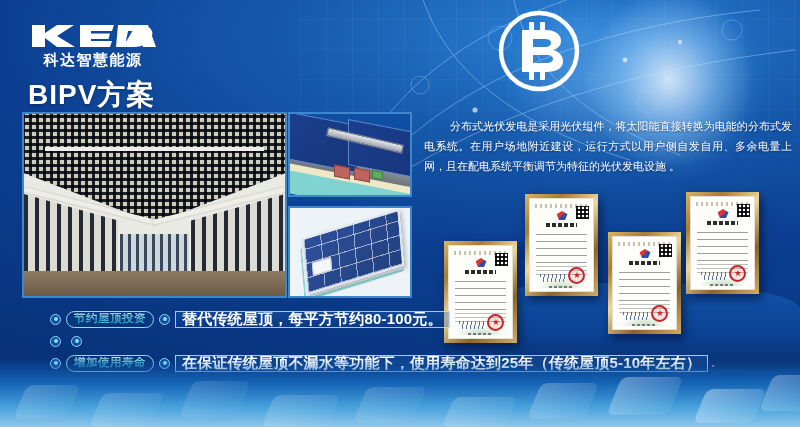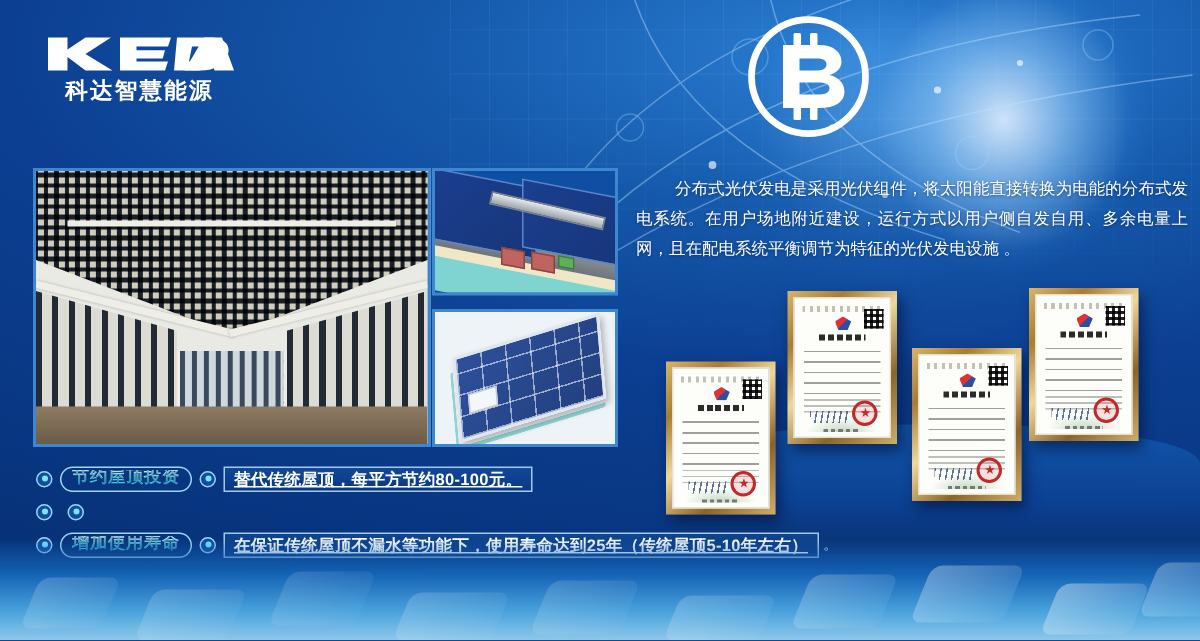--- a/index.html
+++ b/index.html
@@ -249,21 +249,21 @@
   .cert .c-laurel{
     position:absolute;left:5%;right:5%;bottom:3%;height:16%;
     background:radial-gradient(60% 100% at 50% 100%, rgba(120,175,120,.45) 0%, rgba(120,175,120,0) 70%);
   }
   .cert .c-foot{
     position:absolute;left:30%;right:30%;bottom:3px;height:2px;
     background:repeating-linear-gradient(90deg,#777 0 3px,transparent 3px 5px);
   }
 
   
-  .bullets{position:absolute;left:24px;top:308px;width:420px;}
+  .bullets{position:absolute;left:50px;top:308px;width:420px;}
   .brow{display:flex;align-items:center;height:22px;margin-bottom:0px;}
   .ring{
     width:11px;height:11px;border-radius:50%;flex:0 0 auto;
     border:1.5px solid #9fd6f2;background:#0f4fa0;position:relative;margin-right:5px;
   }
   .ring::after{
     content:"";position:absolute;left:50%;top:50%;width:4px;height:4px;
     margin:-2px 0 0 -2px;border-radius:50%;background:#7fe3ff;
   }
   .pill{
@@ -282,23 +282,22 @@
     border:1.5px solid #9fd6f2;background:#0f4fa0;position:relative;margin:0 5px;
   }
   .ring2::after{
     content:"";position:absolute;left:50%;top:50%;width:4px;height:4px;
     margin:-2px 0 0 -2px;border-radius:50%;background:#7fe3ff;
   }
   .desc{
     height:17px;display:flex;align-items:center;padding:0 6px;
     border:1.2px solid rgba(190,225,250,.85);
     background:linear-gradient(180deg,rgba(30,100,180,.35),rgba(12,60,140,.25));
-    color:#ffffff;font-size:11px;font-weight:bold;white-space:nowrap;
+    color:#ffffff;font-size:15px;font-weight:bold;white-space:nowrap;
     letter-spacing:.2px;
-    text-decoration:underline;
   }
   .tail{color:#eaf4ff;font-size:10px;margin-left:3px;}
 </style>
 </head>
 <body>
 
 <div class="stage">
 
   <div class="bg-base"></div>
   <div class="bg-tech"></div>
@@ -334,20 +333,21 @@
       <g fill="#ffffff">
         <path d="M4,3 L17,3 L17,11 L29,3 L46,3 L29,14 L47,25 L29,25 L17,16 L17,25 L4,25 Z"></path>
         <path d="M52,3 L86,3 L84,9 L63,9 L63,11.5 L82,11.5 L80.5,17 L63,17 L63,19 L84,19 L82,25 L52,25 Z"></path>
         <path d="M90,3 L112,3 C121,3 126,8 124,14 C122,21 115,25 106,25 L88,25 Z M100,9 L98,19 L106,19 C110,19 113,17 114,14 C115,11 113,9 109,9 Z"></path>
         <path d="M127,25 L140,3 L152,3 L160,25 L147,25 L146,21 L139,21 L137,25 Z" transform="translate(-32,0)"></path>
       </g>
     </svg>
     <div class="cn">科达智慧能源</div>
   </div>
 
+  <div class="page-title">BIPV方案</div>
 
   <svg class="btc" width="86" height="86" viewBox="0 0 86 86">
     <circle cx="43" cy="43" r="38" fill="none" stroke="#ffffff" stroke-width="4.5"></circle>
     <g fill="#ffffff">
       <rect x="33" y="14" width="5" height="11" rx="1"></rect>
       <rect x="44" y="14" width="5" height="11" rx="1"></rect>
       <rect x="33" y="61" width="5" height="11" rx="1"></rect>
       <rect x="44" y="61" width="5" height="11" rx="1"></rect>
       <path d="M26,22 L50,22 C60,22 65,27 65,33 C65,38 61,41 57,42 C62,43 67,47 67,53 C67,60 61,64 50,64 L26,64 Z M37,31 L37,39 L49,39 C53,39 55,37 55,35 C55,32.5 53,31 49,31 Z M37,47 L37,55 L50,55 C55,55 57,53 57,51 C57,48.5 55,47 50,47 Z"></path>
     </g>

